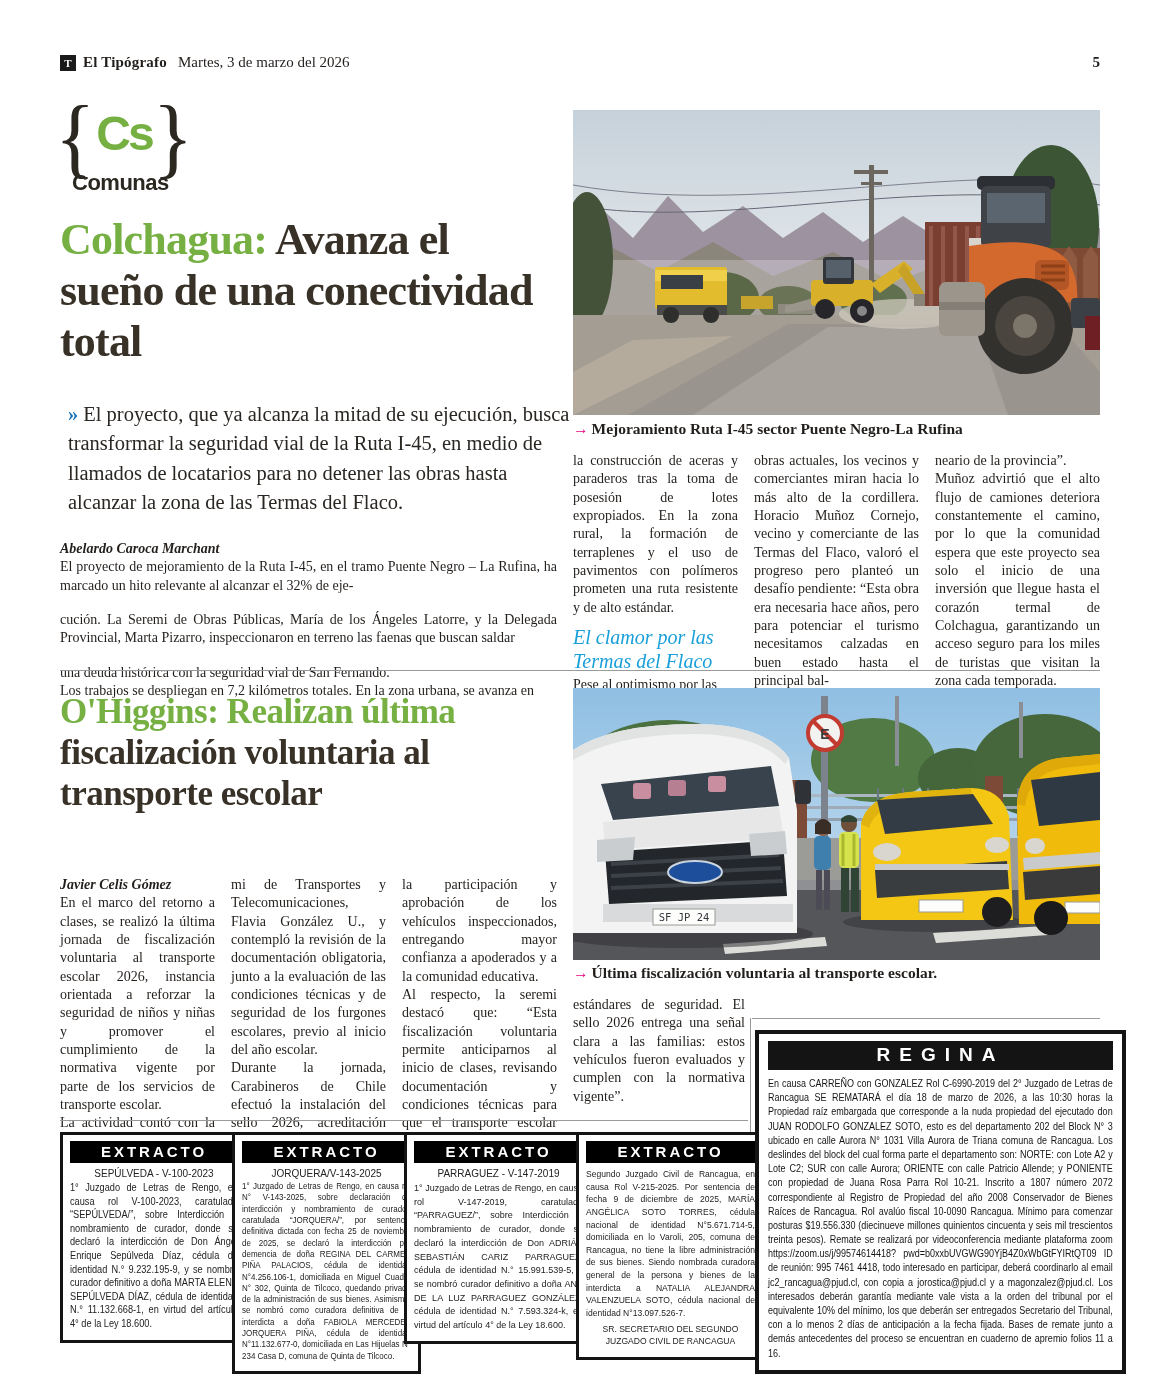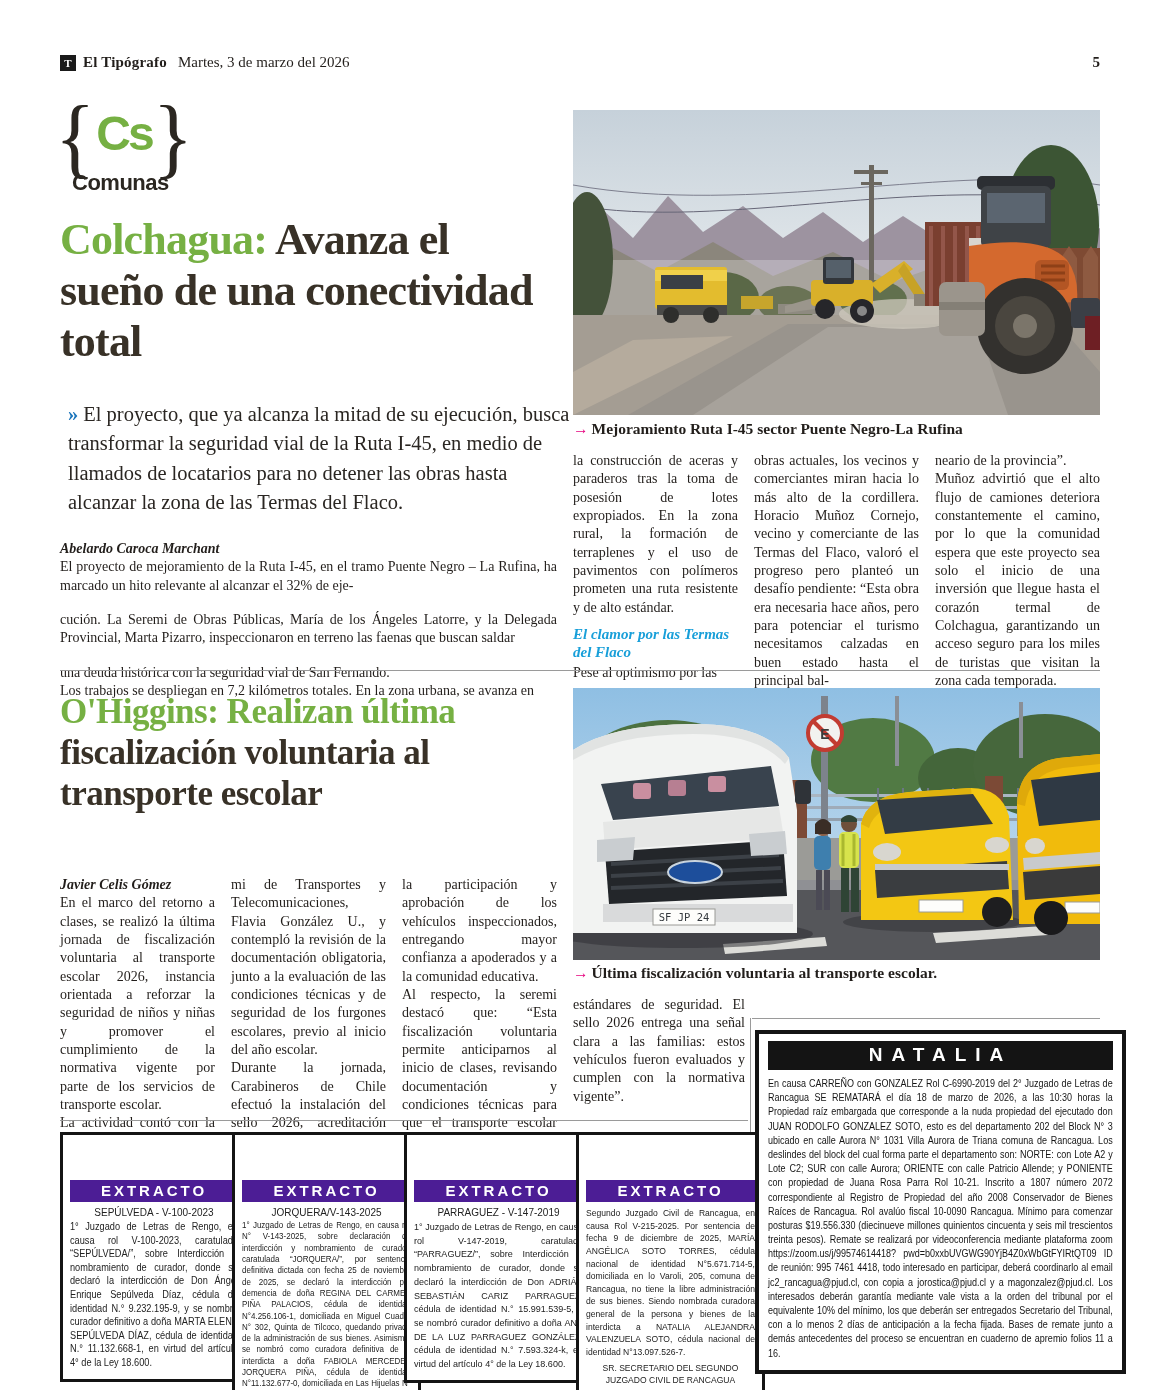--- a/index.html
+++ b/index.html
@@ -48,32 +48,32 @@
 
   
   .cols{display:flex;gap:16px;}
   .col{flex:1;font-size:14px;line-height:1.31;text-align:justify;color:#221e1b;}
   .a1left{left:60px;top:540px;width:497px;flex-direction:column;}
   .a1right{left:573px;top:452px;width:527px;}
   .a2left{left:60px;top:876px;width:497px;}
   .a2col4{left:573px;top:996px;width:172px;font-size:14px;line-height:1.31;text-align:justify;}
   .byline{font-weight:bold;font-style:italic;}
   .para{margin:0;}
-  .subhead{color:#189fd9;font-weight:bold;font-style:italic;font-size:15px;line-height:1.2;
+  .subhead{color:#189fd9;font-weight:normal;font-style:italic;font-size:20px;line-height:1.2;
            text-align:left;margin:8px 0 3px;}
 
   
   .hrule{position:absolute;height:1px;background:#9a9a9a;}
   .vrule{position:absolute;width:1px;background:#9a9a9a;}
 
   
   .legalbox{position:absolute;border:3px solid #141414;background:#fff;
             font-family:"Liberation Sans",sans-serif;padding:6px 7px 9px;}
-  .legal-title{background:#4c1d95;color:#fff;text-align:center;font-weight:bold;
-               font-size:15px;letter-spacing:3px;padding:2px 0 3px;margin-bottom:5px;margin-top:39px;}
+  .legal-title{background:#000000;color:#fff;text-align:center;font-weight:bold;
+               font-size:15px;letter-spacing:3px;padding:2px 0 3px;margin-bottom:5px;}
   .legal-case{text-align:center;font-size:10px;margin-bottom:2px;color:#222;}
   .legal-body{text-align:justify;color:#222;transform:scaleX(0.92);transform-origin:left top;width:108.7%;}
   .legal-sign{text-align:center;color:#222;transform:scaleX(0.92);transform-origin:left top;width:108.7%;margin-top:3px;}
 
   .ex1{left:60px;top:1132px;width:168px;}
   .ex1 .legal-body{font-size:10px;line-height:1.36;}
   .ex2{left:232px;top:1132px;width:169px;}
   .ex2 .legal-body{font-size:8.7px;line-height:1.3;}
   .ex3{left:404px;top:1132px;width:169px;}
   .ex3 .legal-body{font-size:9.8px;line-height:1.4;}
@@ -359,17 +359,17 @@
     <div class="legal-body">1° Juzgado de Letras de Rengo, en causa rol V-147-2019, caratulada “PARRAGUEZ/”, sobre Interdicción y nombramiento de curador, donde se declaró la interdicción de Don ADRIÁN SEBASTIÁN CARIZ PARRAGUEZ, cédula de identidad N.° 15.991.539-5, y se nombró curador definitivo a doña ANA DE LA LUZ PARRAGUEZ GONZÁLEZ, cédula de identidad N.° 7.593.324-k, en virtud del artículo 4° de la Ley 18.600.</div>
   </div>
 
   <div class="legalbox ex4">
     <div class="legal-title">EXTRACTO</div>
     <div class="legal-body">Segundo Juzgado Civil de Rancagua, en causa Rol V-215-2025. Por sentencia de fecha 9 de diciembre de 2025, MARÍA ANGÉLICA SOTO TORRES, cédula nacional de identidad N°5.671.714-5, domiciliada en lo Varoli, 205, comuna de Rancagua, no tiene la libre administración de sus bienes. Siendo nombrada curadora general de la persona y bienes de la interdicta a NATALIA ALEJANDRA VALENZUELA SOTO, cédula nacional de identidad N°13.097.526-7.</div>
     <div class="legal-sign">SR. SECRETARIO DEL SEGUNDO JUZGADO CIVIL DE RANCAGUA</div>
   </div>
 
   <div class="legalbox remate">
-    <div class="remate-title">NATALIA</div>
+    <div class="remate-title">REGINA</div>
     <div class="remate-body">En causa CARREÑO con GONZALEZ Rol C-6990-2019 del 2° Juzgado de Letras de Rancagua SE REMATARÁ el día 18 de marzo de 2026, a las 10:30 horas la Propiedad raíz embargada que corresponde a la nuda propiedad del ejecutado don JUAN RODOLFO GONZALEZ SOTO, esto es del departamento 202 del Block N° 3 ubicado en calle Aurora N° 1031 Villa Aurora de Triana comuna de Rancagua. Los deslindes del block del cual forma parte el departamento son: NORTE: con Lote A2 y Lote C2; SUR con calle Aurora; ORIENTE con calle Patricio Allende; y PONIENTE con propiedad de Juana Rosa Parra Rol 10-21. Inscrito a 1807 número 2072 correspondiente al Registro de Propiedad del año 2008 Conservador de Bienes Raíces de Rancagua. Rol avalúo fiscal 10-0090 Rancagua. Mínimo para comenzar posturas $19.556.330 (diecinueve millones quinientos cincuenta y seis mil trescientos treinta pesos). Remate se realizará por videoconferencia mediante plataforma zoom https://zoom.us/j/99574614418? pwd=b0xxbUVGWG90YjB4Z0xWbGtFYIRtQT09 ID de reunión: 995 7461 4418, todo interesado en participar, deberá coordinarlo al email jc2_rancagua@pjud.cl, con copia a jorostica@pjud.cl y a magonzalez@pjud.cl. Los interesados deberán garantía mediante vale vista a la orden del tribunal por el equivalente 10% del mínimo, los que deberán ser entregados Secretario del Tribunal, con a lo menos 2 días de anticipación a la fecha fijada. Bases de remate junto a demás antecedentes del proceso se encuentran en cuaderno de apremio folios 11 a 16.</div>
   </div>
 
 </div>
 
 </body></html>

